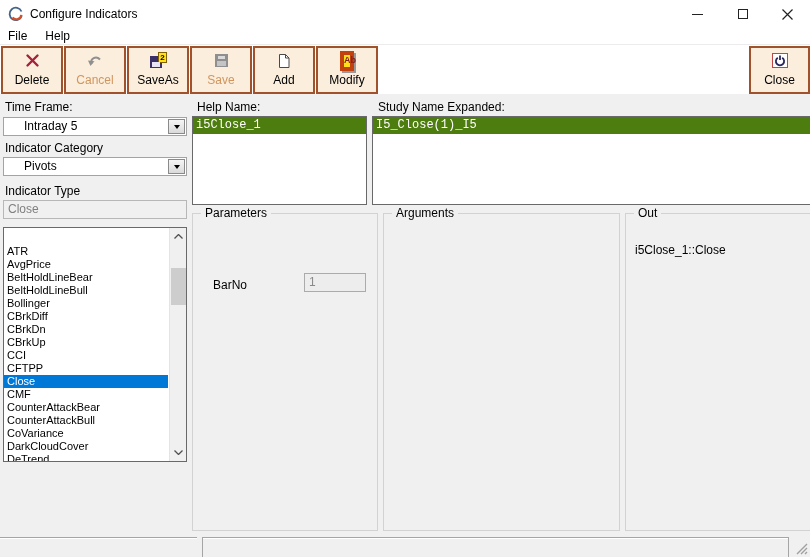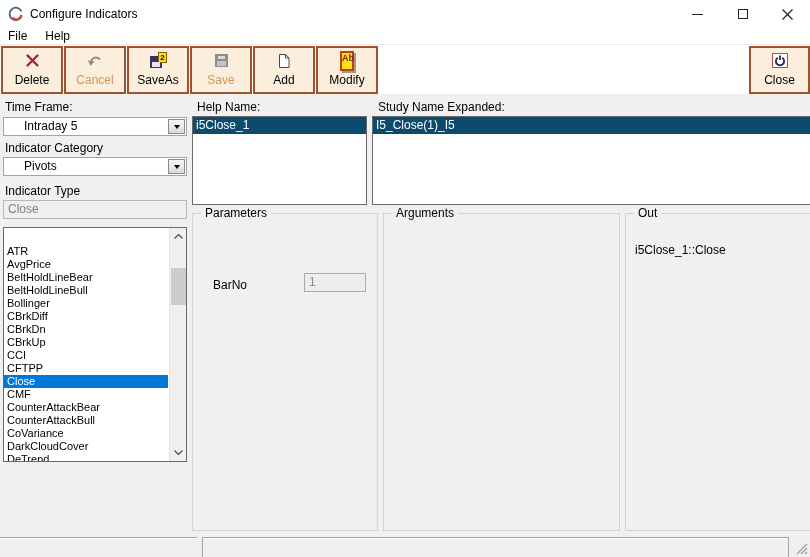--- a/index.html
+++ b/index.html
@@ -29,39 +29,39 @@
   .tb-btn .lbl { font-size:12px; color:#000; }
   .tb-btn.disabled .lbl { color:#D2955E; }
   .tb-close { left:auto; right:0; width:61px; }
   .floppy-gray { width:13px; height:13px; background:#8F8F8F; position:relative; }
   .floppy-gray::before { content:""; position:absolute; left:3px; top:2px; width:7px; height:3px; background:#D9D9D9; }
   .floppy-gray::after  { content:""; position:absolute; left:2px; bottom:1px; width:9px; height:5px; background:#C4C4C4; }
   .floppy-saveas { width:12px; height:12px; background:#3A2F66; position:relative; margin-right:4px; margin-top:3px; }
   .floppy-saveas::after { content:""; position:absolute; left:2px; bottom:1px; width:8px; height:5px; background:#E8E4F5; }
   .saveas-badge { position:absolute; right:-5px; top:-4px; width:9px; height:11px; background:#FFE01A; border:1px solid #806000;
                   font-size:8px; font-weight:bold; color:#000; line-height:9px; text-align:center; }
-  .modify-ic { width:14px; height:20px; background:#FFDE1A; border:2px solid #c2410c; box-shadow:2px 2px 0 #9A9A9A;
+  .modify-ic { width:14px; height:20px; background:#FFDE1A; border:4px solid #c2410c; box-shadow:2px 2px 0 #9A9A9A;
                font-size:9px; font-weight:bold; color:#7C1F1F; line-height:11px; text-align:center; }
   .power-box { width:16px; height:15px; border:1px solid #C04545; background:#fff; display:flex; align-items:center; justify-content:center; }
 
   
   .fld-label { position:absolute; font-size:12px; }
   .combo { position:absolute; width:184px; height:19px; background:#fff; border:1px solid #a3a3a3; line-height:17px; padding-left:20px; }
   .combo-btn { position:absolute; right:1px; top:1px; width:17px; height:15px; background:linear-gradient(#F5F5F5,#DADADA);
                border:1px solid #8A8A8A; display:flex; align-items:center; justify-content:center; }
   .combo-arrow { width:0; height:0; border-left:3.5px solid transparent; border-right:3.5px solid transparent; border-top:4px solid #000; }
   .txt-disabled { position:absolute; background:#F0F0F0; border:1px solid #B7B7B7; color:#7F7F7F; line-height:17px; padding-left:4px; }
 
   
   .listbox { position:absolute; background:#fff; border:1px solid #696969; overflow:hidden; }
   .ind-list { padding-top:17px; }
   .ind-item { height:13px; line-height:13px; font-size:11px; padding-left:3px; white-space:nowrap; }
   .ind-item.selected { background:#0078D7; color:#fff; width:164px; }
   .study-item { height:17px; line-height:16px; font-size:12px; padding-left:3px; }
-  .study-item.selected { background:#0c4a6e; color:#fff; }
+  .study-item.selected { background:#4d7c0f; color:#fff;font-family:Liberation Mono, monospace; }
 
   
   .vscroll { position:absolute; top:0; right:0; width:17px; height:100%; background:#F0F0F0; border-left:1px solid #E4E4E4; }
   .sb-arrow { position:absolute; left:0; width:17px; height:17px; display:flex; align-items:center; justify-content:center; }
   .sb-up { top:0; } .sb-dn { bottom:0; }
   .sb-thumb { position:absolute; left:1px; top:40px; width:15px; height:37px; background:#CDCDCD; }
 
   
   .groupbox { position:absolute; border:1px solid #D2D2D2; }
   .gb-title { position:absolute; top:-8px; left:8px; background:#F0F0F0; padding:0 4px; font-size:12px; }

